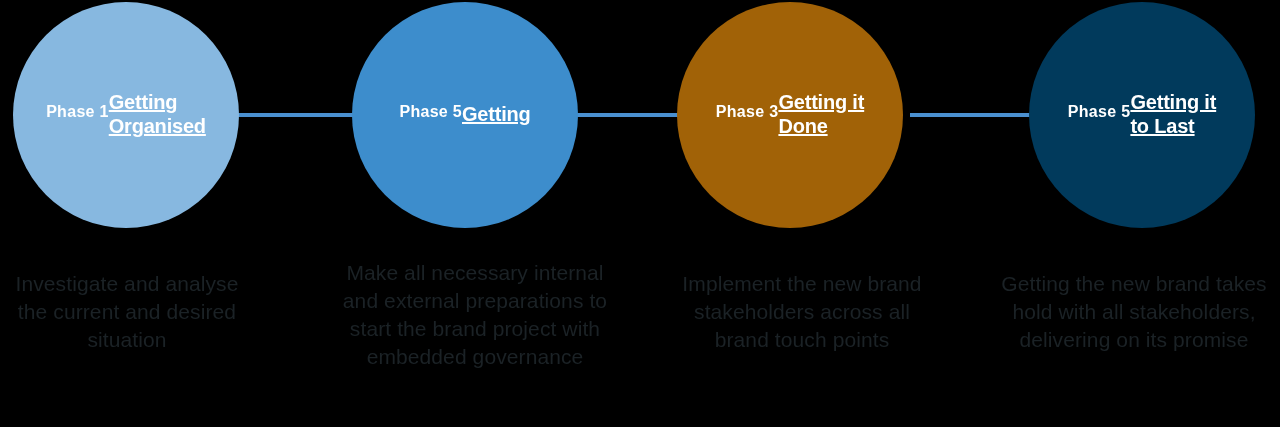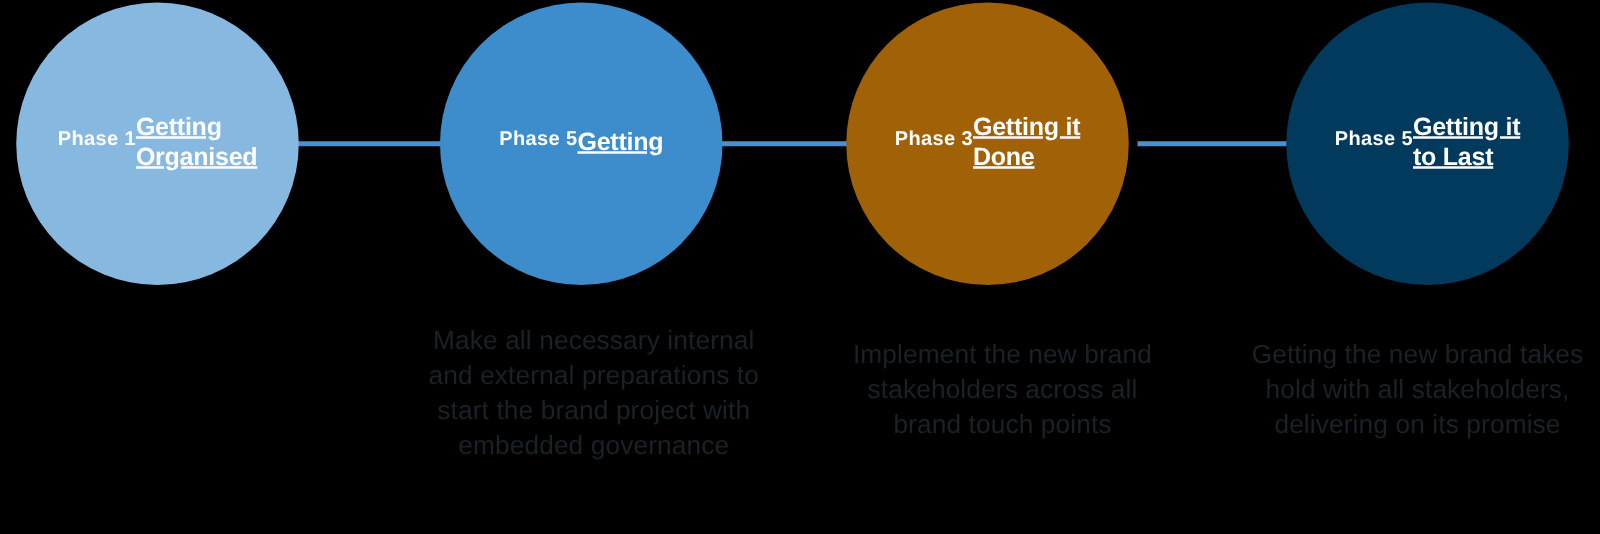--- a/index.html
+++ b/index.html
@@ -115,17 +115,18 @@
   </div>
 
   <div class="circle p4">
     <div class="phase-label">Phase 5</div>
     <div class="phase-title">
       <div>Getting it</div>
       <div>to Last</div>
     </div>
   </div>
 
+  <div class="caption d1">Investigate and analyse the current and desired situation</div>
   <div class="caption d2">Make all necessary internal and external preparations to start the brand project with embedded governance</div>
   <div class="caption d3">Implement the new brand stakeholders across all brand touch points</div>
   <div class="caption d4">Getting the new brand takes hold with all stakeholders, delivering on its promise</div>
 
 </div>
 
 </body></html>

